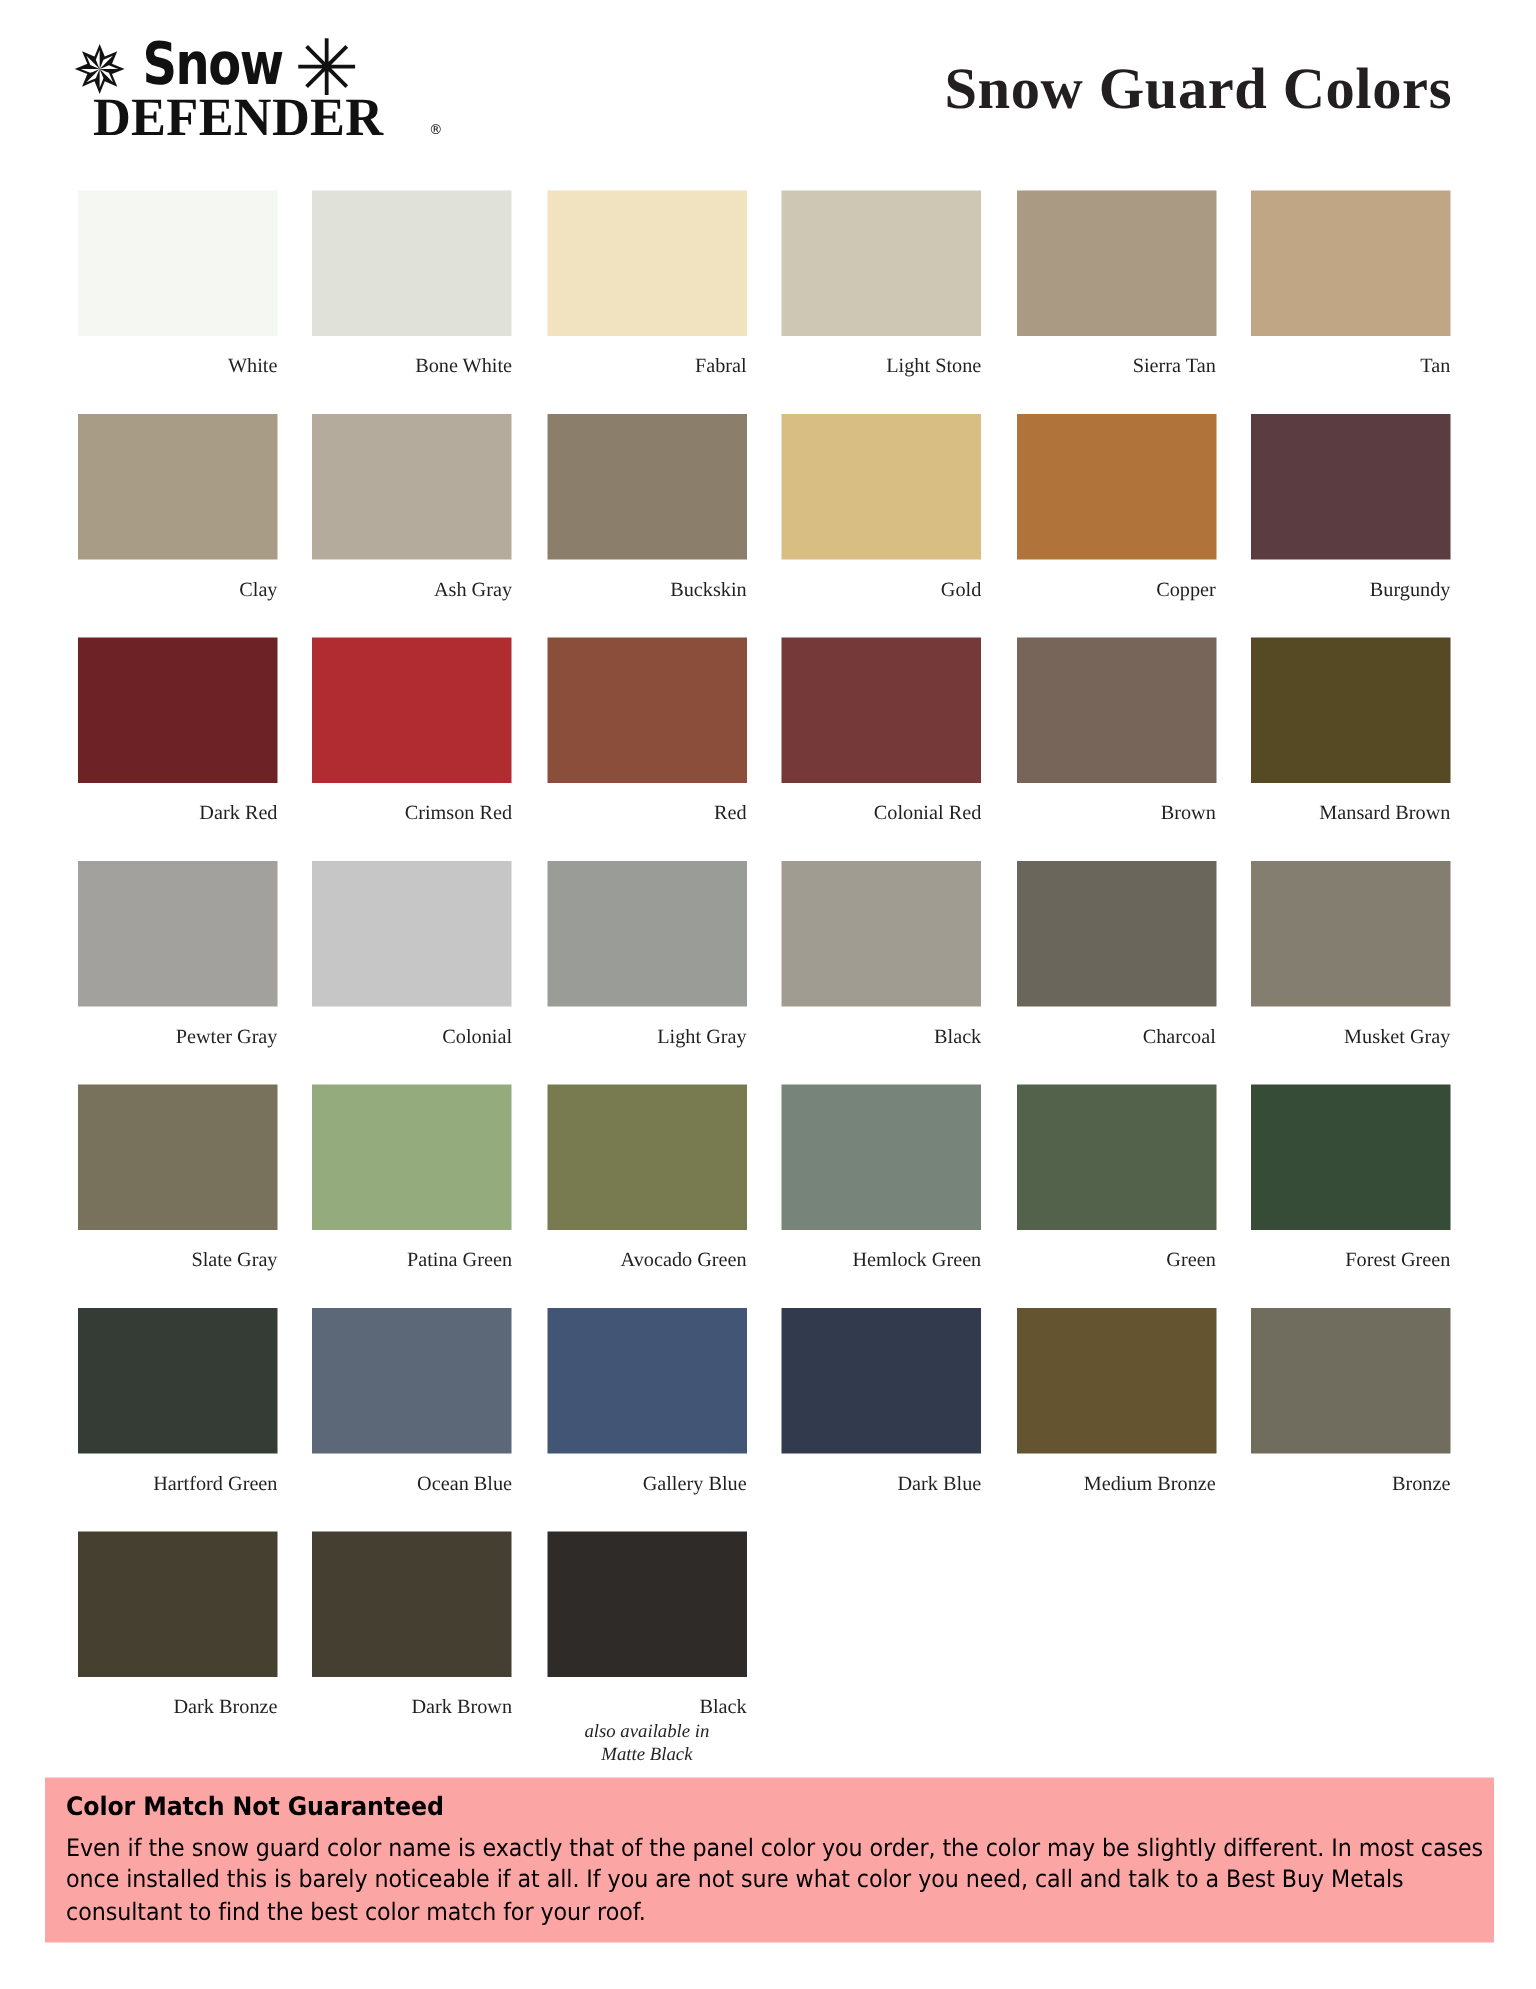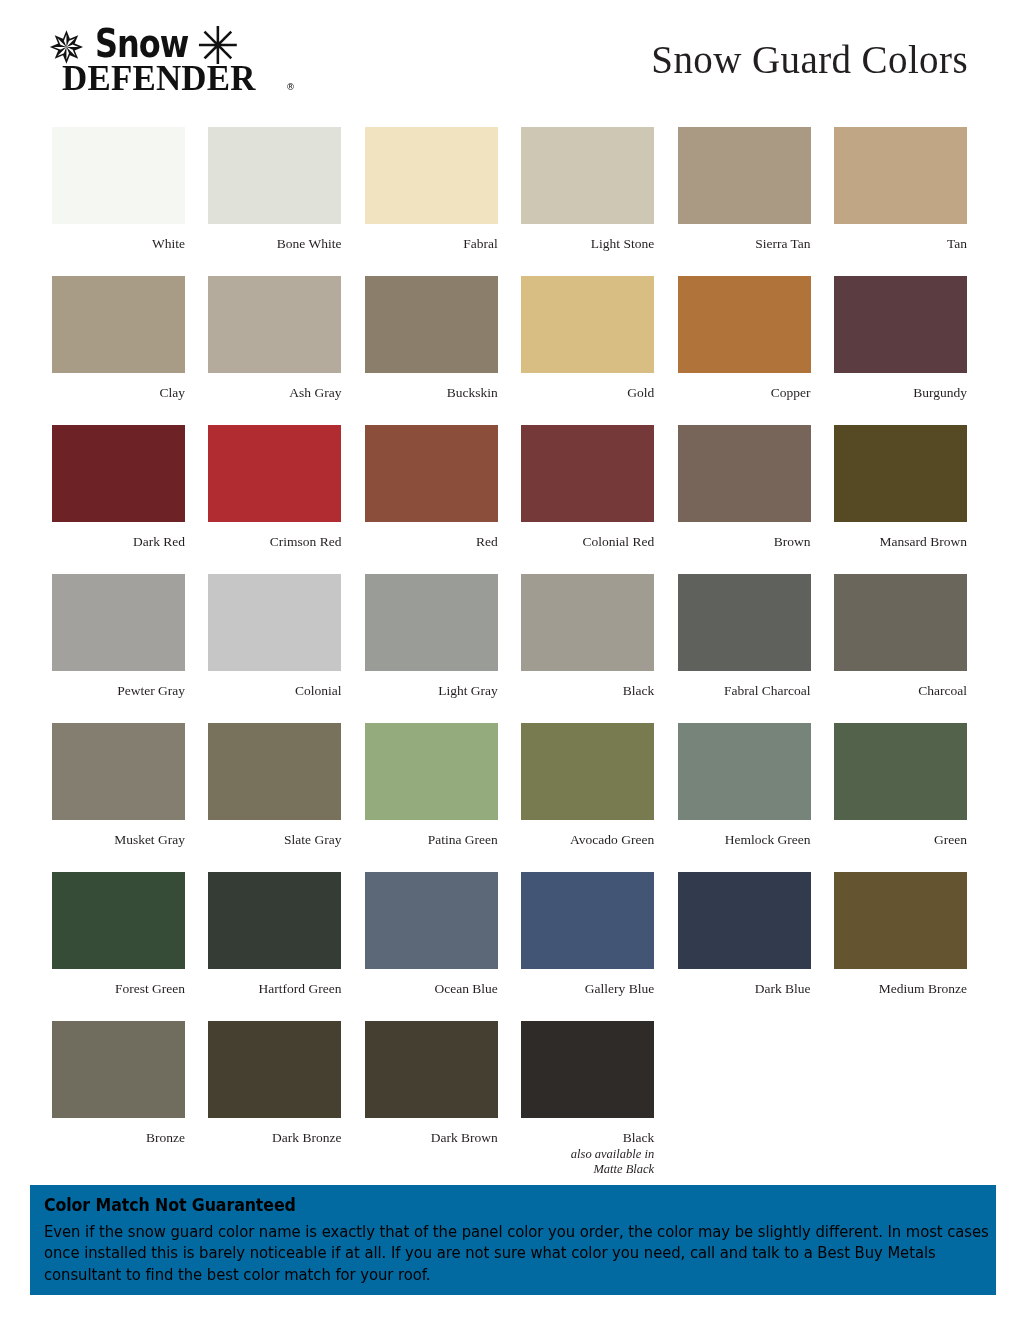--- a/index.html
+++ b/index.html
@@ -69,21 +69,21 @@
     position: absolute;
     color: #111111;
     line-height: 1;
     font-family: "DejaVu Sans", sans-serif;
   }
   .flake-a { left: 0px;   top: 6px;  font-size: 44px; }
   .flake-b { left: 148px; top: 0px;  font-size: 52px; }
 
   .title {
     font-family: "Liberation Serif", "DejaVu Serif", serif;
-    font-weight: normal;
+    font-weight: bold;
     font-size: 39px;
     color: #231f20;
     letter-spacing: 0.4px;
     margin-right: 22px;
     margin-top: 10px;
     white-space: nowrap;
   }
 
   
   .grid {
@@ -109,21 +109,21 @@
   .swatch-label {
     text-align: right;
     font-family: "Liberation Serif", "DejaVu Serif", serif;
     font-size: 13.5px;
     color: #231f20;
     margin-top: 12px;
     line-height: 1.15;
     white-space: nowrap;
   }
   .swatch-sub {
-    text-align: right;
+    text-align: center;
     font-family: "Liberation Serif", "DejaVu Serif", serif;
     font-style: italic;
     font-size: 12.5px;
     color: #231f20;
     line-height: 1.22;
     margin-top: 1px;
     white-space: nowrap;
   }
   .galvalume-tex {
     background-image:
@@ -137,21 +137,21 @@
       repeating-linear-gradient(28deg, rgba(255,255,255,.22) 0 3px, rgba(0,0,0,.03) 3px 7px);
   }
 
   
   .footer {
     position: absolute;
     left: 30px;
     top: 1185px;
     width: 966px;
     height: 110px;
-    background: #0369a1;
+    background: #fca5a5;
     box-sizing: border-box;
     padding: 10px 14px 14px 14px;
   }
   .footer-title {
     font-family: "DejaVu Sans", "Liberation Sans", sans-serif;
     font-weight: bold;
     font-size: 17px;
     color: #000000;
     transform: scaleX(0.93);
     transform-origin: left top;
@@ -266,24 +266,20 @@
     </div>
     <div class="cell">
       <div class="swatch" style="background: rgb(154, 156, 152);"></div>
       <div class="swatch-label">Light Gray</div>
     </div>
     <div class="cell">
       <div class="swatch" style="background: rgb(160, 156, 146);"></div>
       <div class="swatch-label">Black</div>
     </div>
     <div class="cell">
-      <div class="swatch" style="background: rgb(95, 97, 93);"></div>
-      <div class="swatch-label">Fabral Charcoal</div>
-    </div>
-    <div class="cell">
       <div class="swatch" style="background: rgb(106, 102, 91);"></div>
       <div class="swatch-label">Charcoal</div>
     </div>
     <div class="cell">
       <div class="swatch" style="background: rgb(131, 126, 112);"></div>
       <div class="swatch-label">Musket Gray</div>
     </div>
     <div class="cell">
       <div class="swatch" style="background: rgb(120, 113, 92);"></div>
       <div class="swatch-label">Slate Gray</div>

